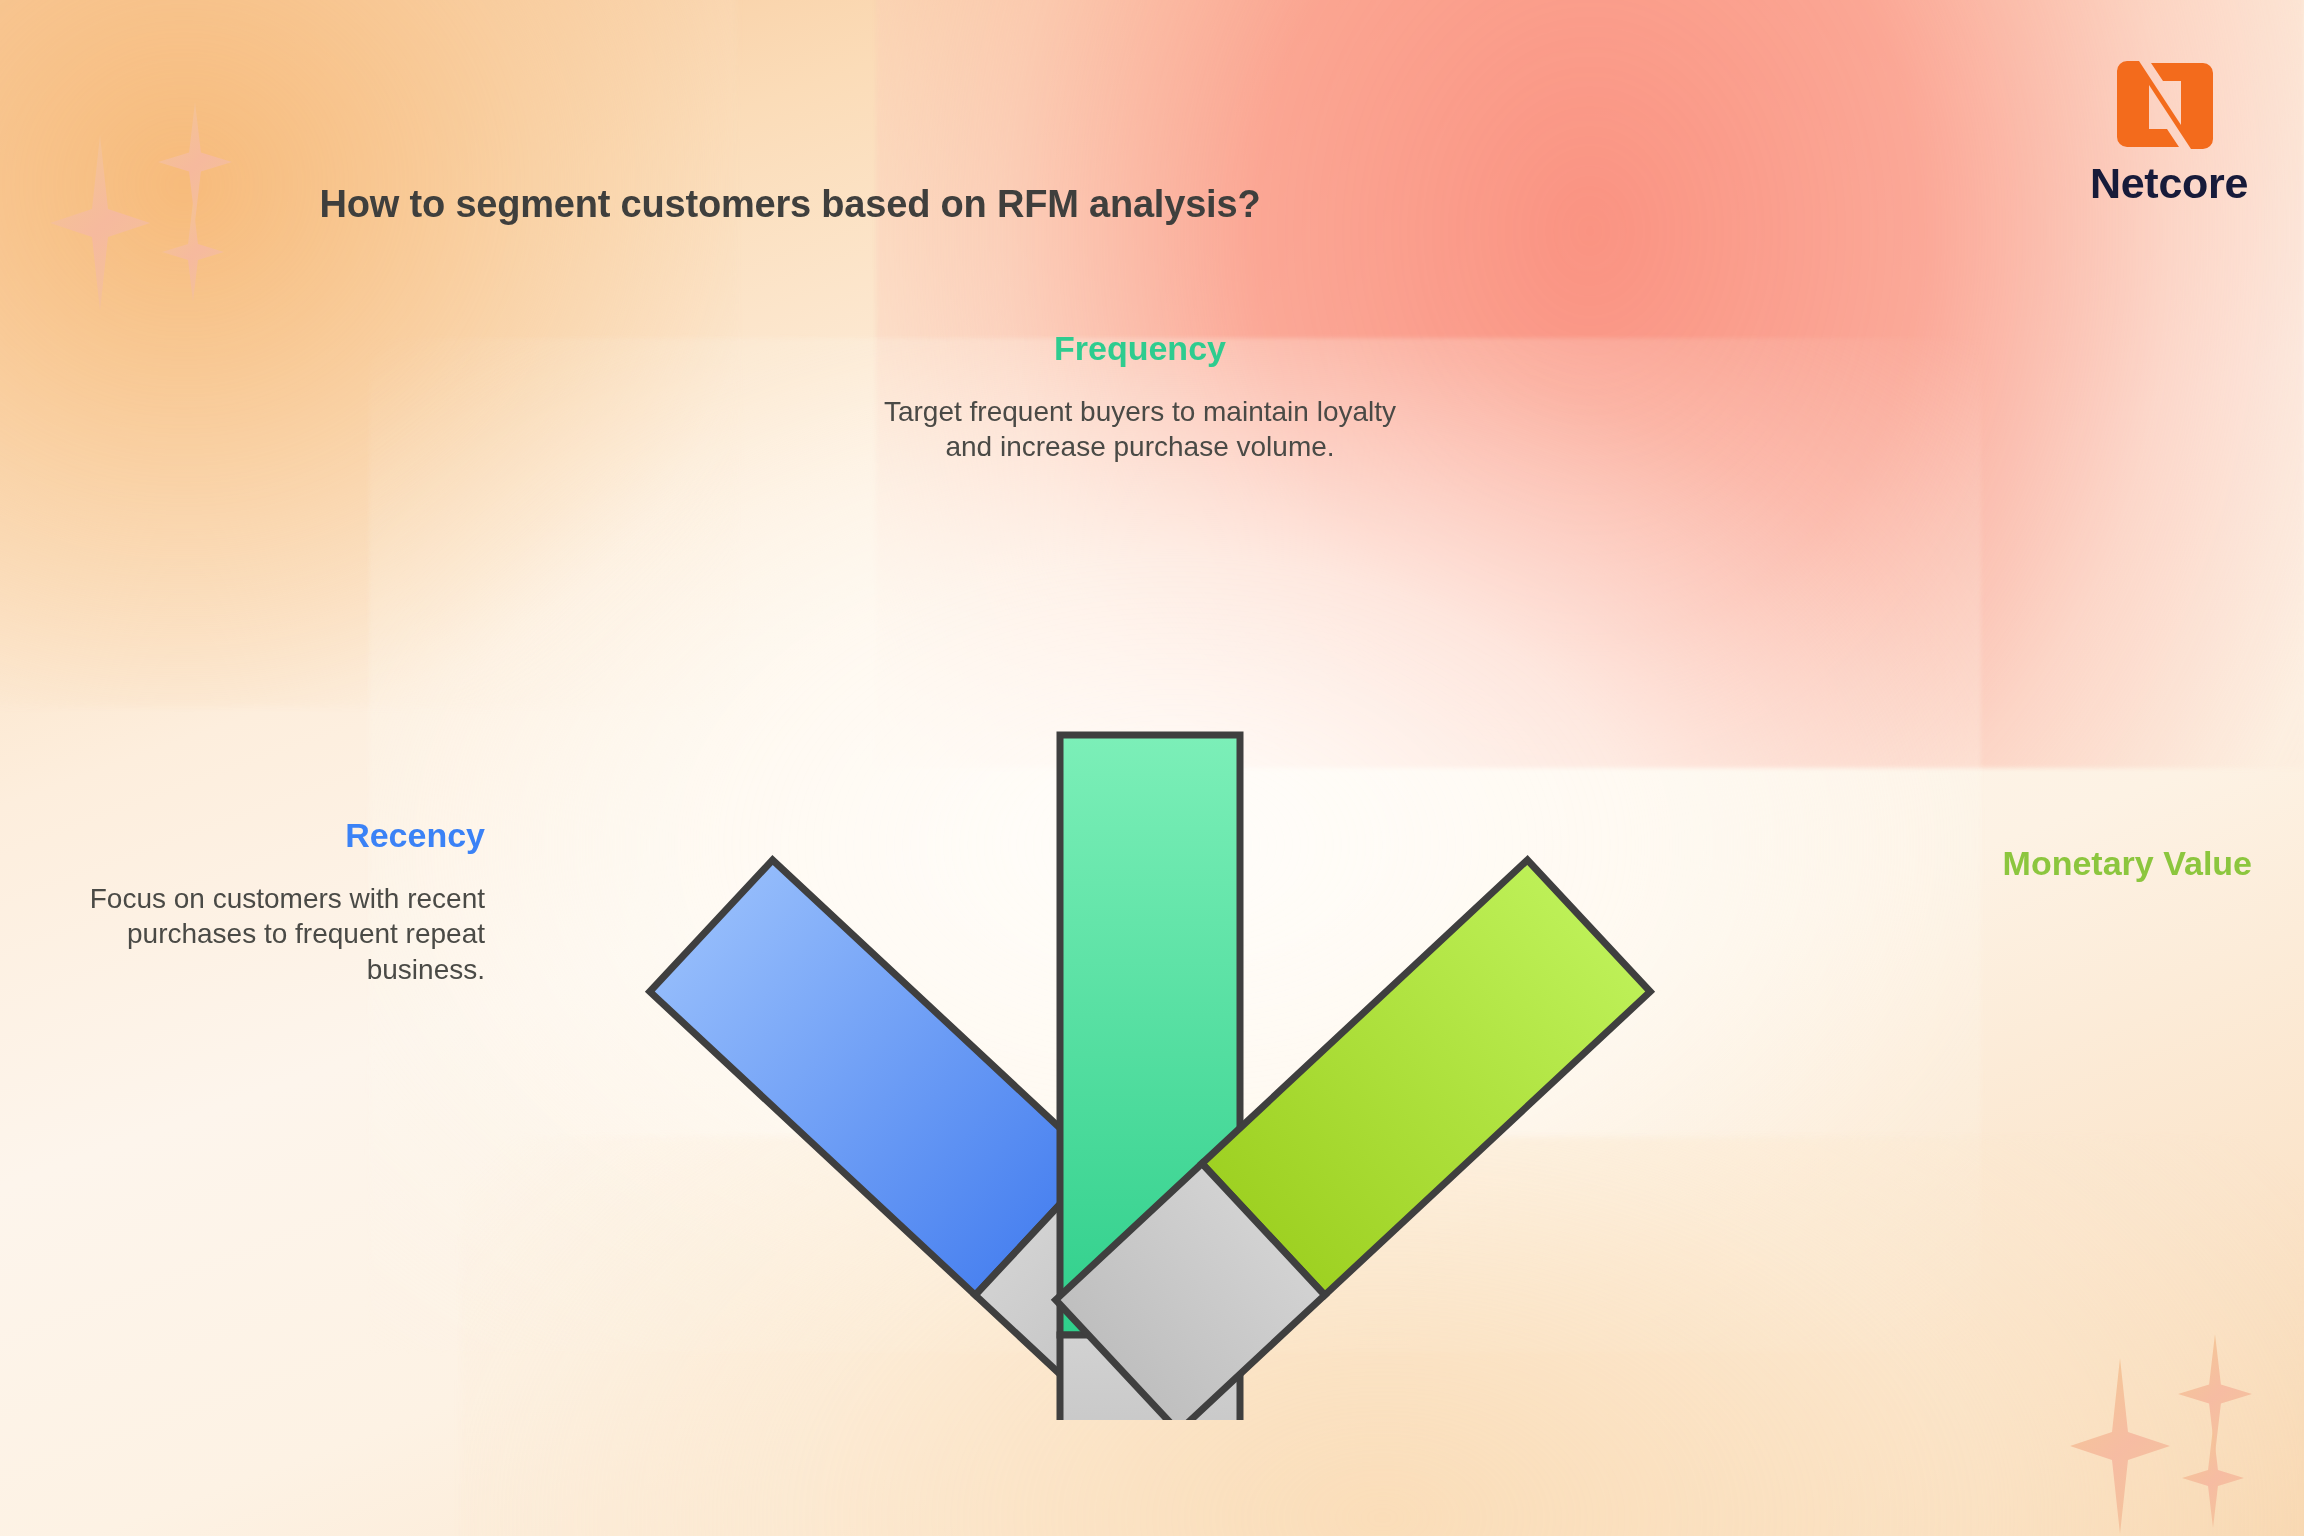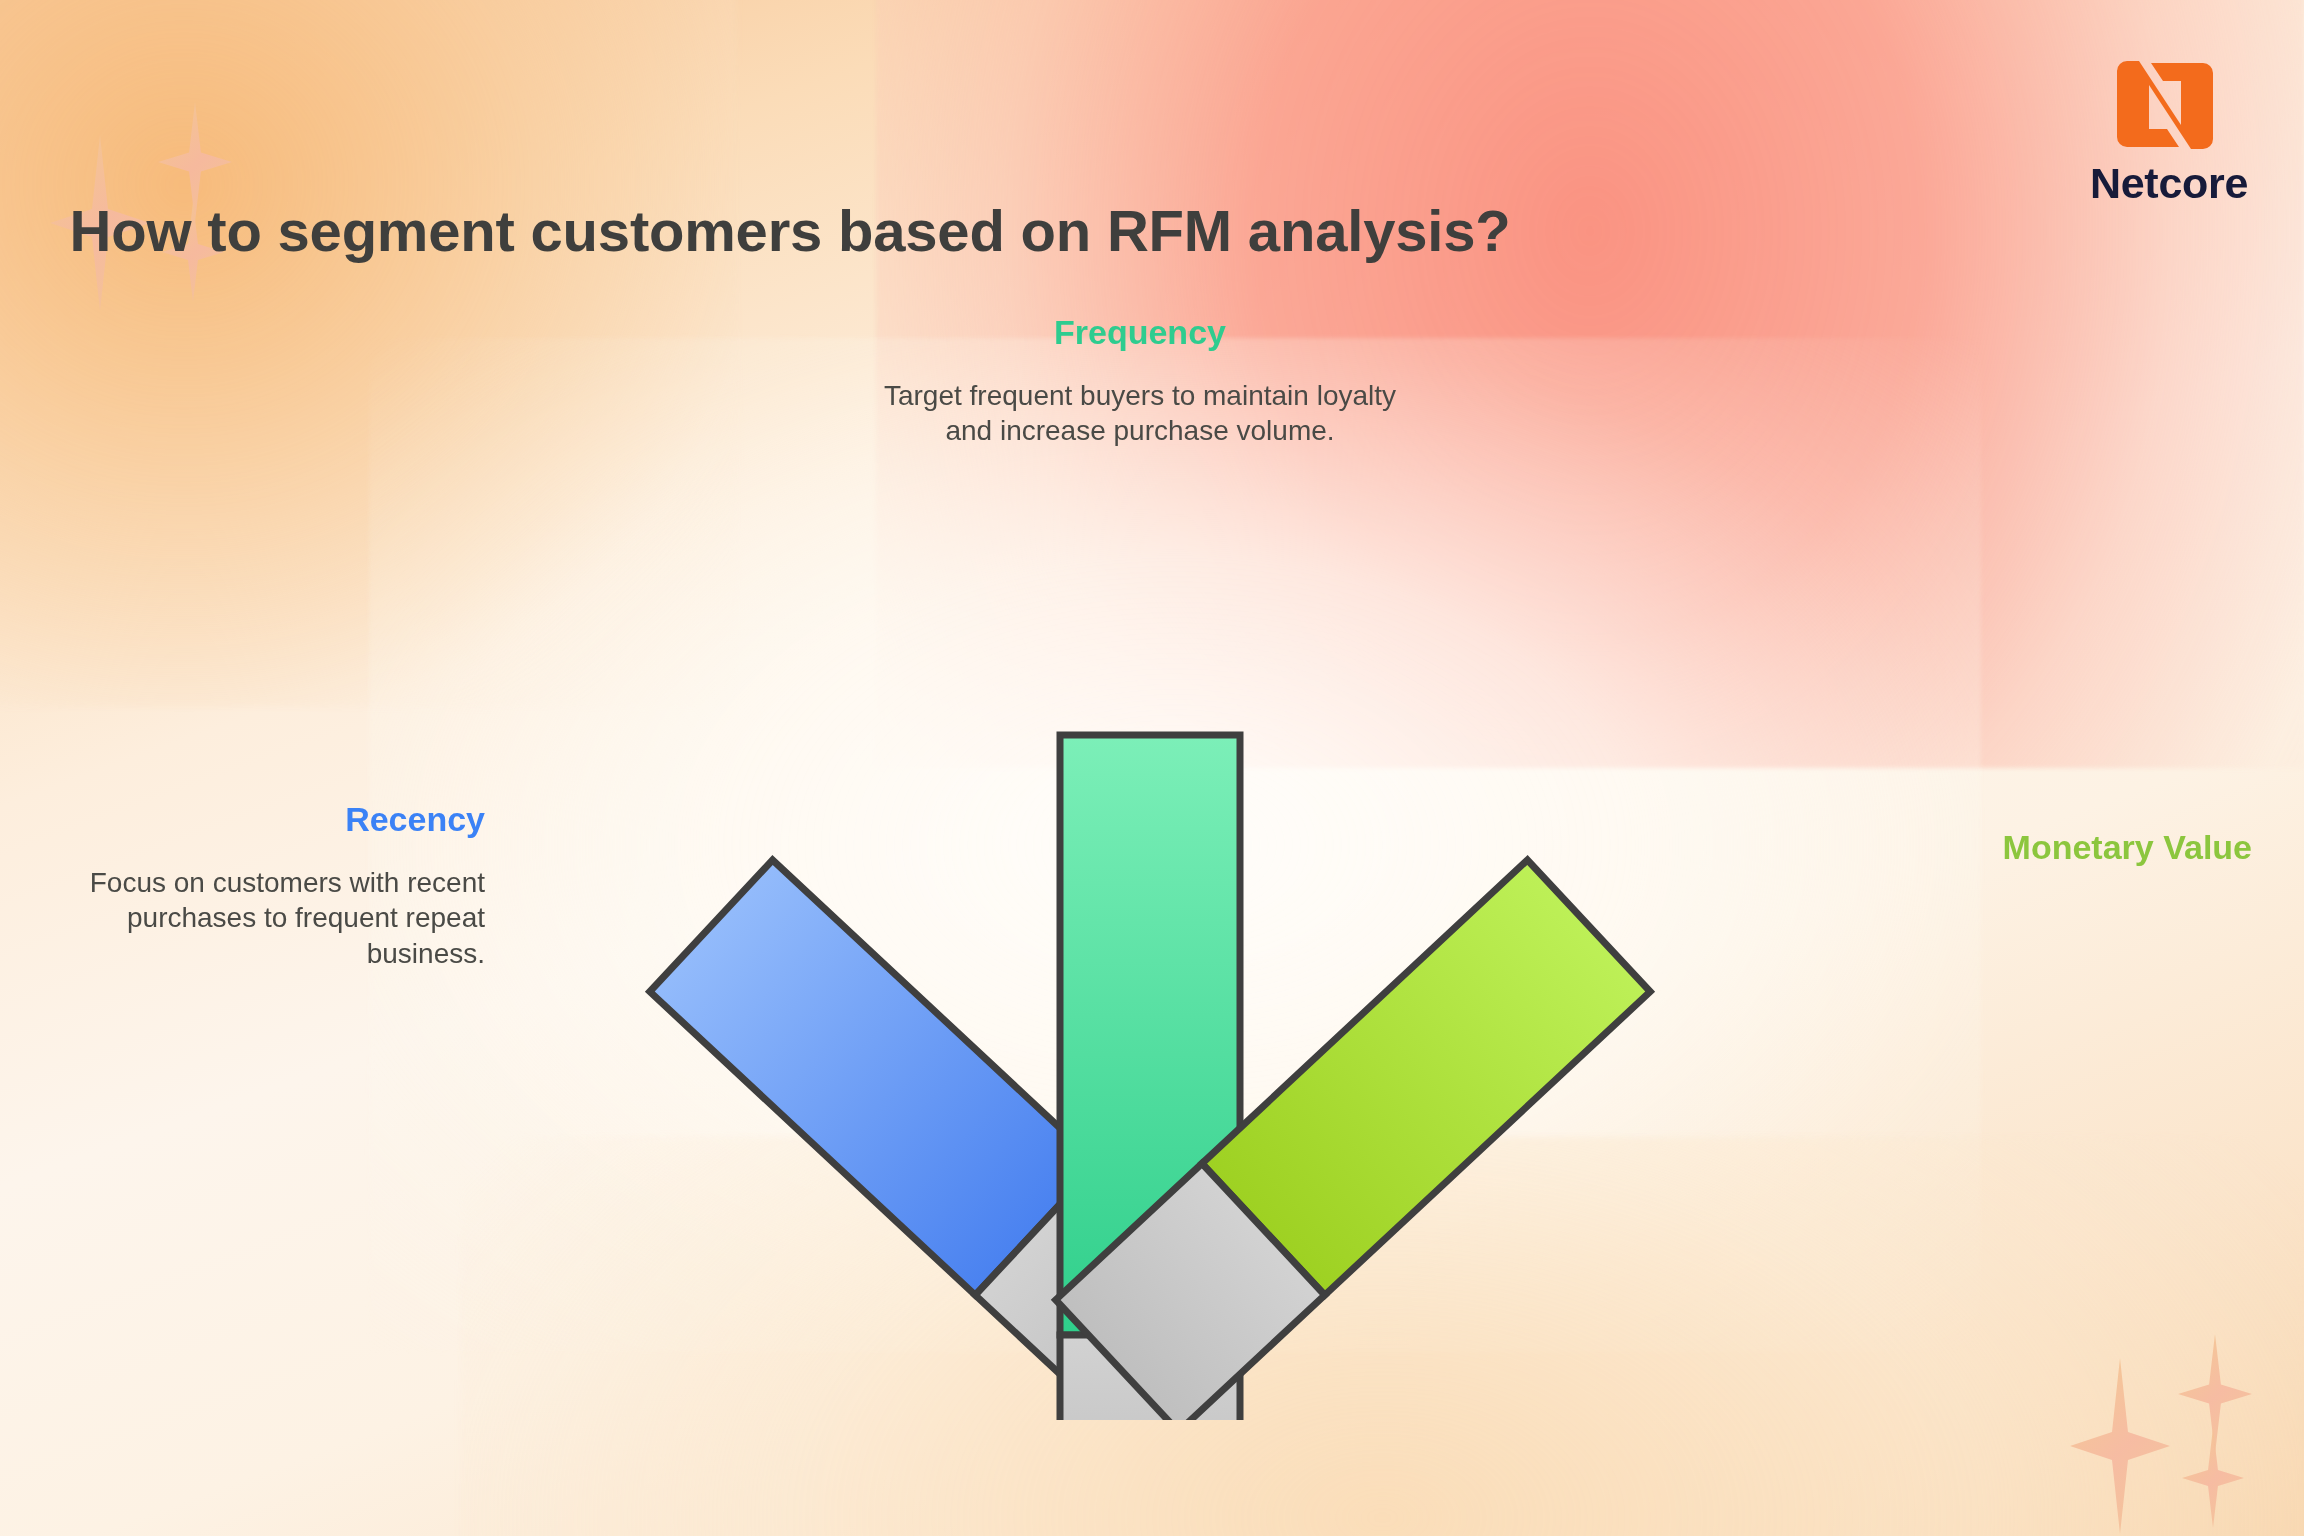--- a/index.html
+++ b/index.html
@@ -96,21 +96,21 @@
     clip-path: polygon(50% 0%, 58% 42%, 100% 50%, 58% 58%, 50% 100%, 42% 58%, 0% 50%, 42% 42%);
   }
 
   
   #page-title {
     position: absolute;
     left: 0;
     top: 158px;
     width: 1580px;
     text-align: center;
-    font-size: 58px;
+    font-size: 38px;
     font-weight: bold;
     color: #3f3f3d;
     letter-spacing: -0.2px;
   }
 
   
   #brand-logo {
     position: absolute;
     left: 2090px;
     top: 55px;
@@ -125,20 +125,21 @@
     font-weight: bold;
     color: #171b3a;
     letter-spacing: -0.3px;
   }
 
   
   .pillar-heading {
     font-size: 34px;
     font-weight: bold;
     line-height: 1.15;
+    margin-top: 16px;
   }
   .pillar-body {
     margin-top: 26px;
     font-size: 28px;
     line-height: 1.26;
     color: #4a4a46;
   }
 
   #block-frequency {
     position: absolute;

